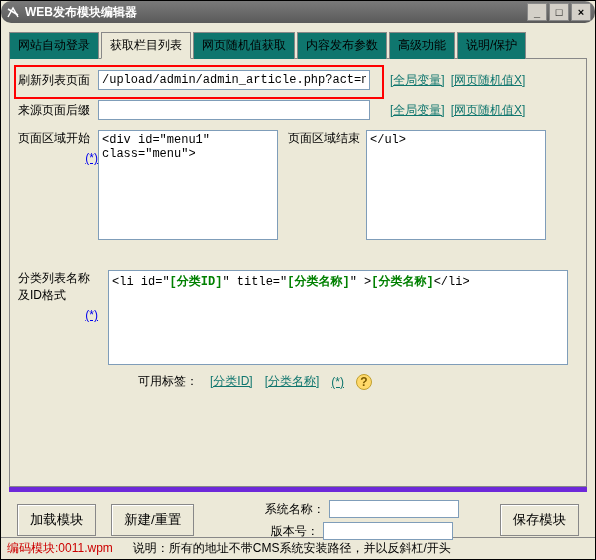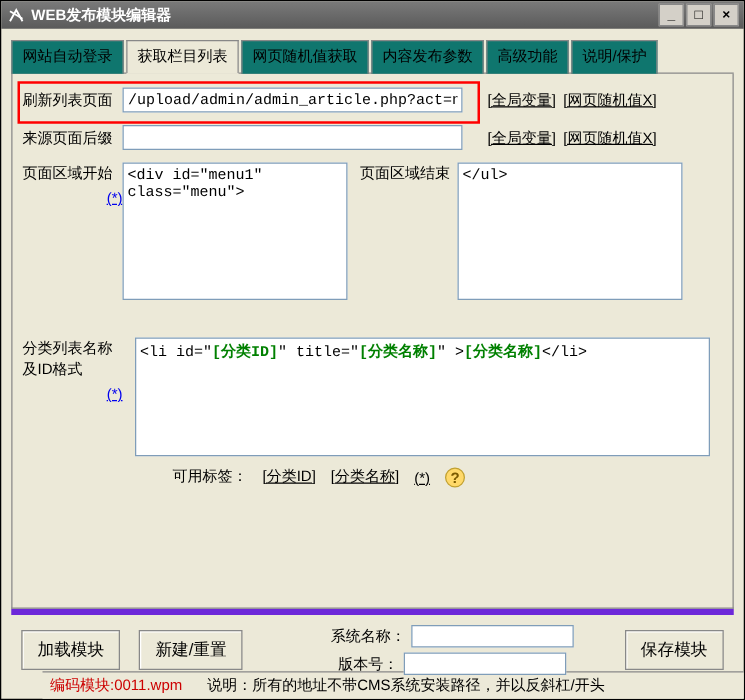--- a/index.html
+++ b/index.html
@@ -1,50 +1,50 @@
 <!DOCTYPE html>
 <html><head>
 <meta charset="utf-8">
 <style>
 * { box-sizing: border-box; margin: 0; padding: 0; }
 body { font-family: "SimSun", "宋体", sans-serif; font-size: 12px; background: #fff; }
 .window { width: 596px; height: 560px; border: 1px solid #000; background: #ece9d8; position: relative; }
-.titlebar { height: 22px; background: linear-gradient(to bottom, #7a7a7a, #5a5a5a); display: flex; align-items: center; padding: 0 4px; color: #fff; font-weight: bold; }
+.titlebar { height: 22px; background: linear-gradient(to bottom, #7a7a7a, #5a5a5a); display: flex; align-items: center; padding: 0 4px; color: #fff; font-weight: bold; border-radius: 10px; }
 .titlebar .icon { width: 16px; height: 16px; margin-right: 4px; display: inline-flex; align-items: center; justify-content: center; }
 .titlebar .title { flex: 1; font-size: 12px; }
 .titlebar .controls { display: flex; gap: 2px; }
 .titlebar .ctrl { width: 20px; height: 18px; background: #d4d0c8; border: 1px solid #888; display: inline-flex; align-items: center; justify-content: center; font-family: Arial; font-size: 11px; cursor: pointer; color: #000; }
 .content { padding: 8px; position: relative; height: calc(100% - 22px - 22px); }
 .tabs { display: flex; border-bottom: 1px solid #888; }
 .tab { padding: 4px 8px; border: 1px solid #888; border-bottom: none; background: #0f766e; margin-right: 2px; cursor: pointer; position: relative; top: 1px; }
 .tab.active { background: #ece9d8; border-bottom: 1px solid #ece9d8; }
 .tabpane { border: 1px solid #888; border-top: none; padding: 10px 8px 8px; height: 428px; position: relative; }
 .row { display: flex; align-items: center; margin-bottom: 10px; }
 .label { width: 80px; text-align: left; padding-right: 4px; }
 input[type=text], textarea { font-family: "Courier New", monospace; font-size: 12px; border: 1px solid #7f9db9; padding: 2px 3px; background: #fff; }
 textarea { resize: none; }
 .input-refresh { width: 272px; height: 20px; }
-.link { color: #000000; text-decoration: underline; cursor: pointer; }
+.link { color: #0f766e; text-decoration: underline; cursor: pointer; }
 .highlight-box { position: absolute; border: 2px solid #f00; pointer-events: none; }
 .area-row { display: flex; gap: 10px; margin-bottom: 8px; }
 .area-col { display: flex; justify-content: flex-end; }
 .area-label { width: 80px; display: flex; flex-direction: column; justify-content: flex-start; }
 .area-label .ast { color: #0000ee; text-decoration: underline; text-align: right; margin-top: 4px; cursor: pointer; }
 .ta-start { width: 180px; height: 110px; }
 .ta-end { width: 180px; height: 110px; }
 .format-content { font-family: "Courier New", monospace; font-size: 12px; padding: 2px 3px; border: 1px solid #7f9db9; background: #fff; width: 460px; height: 95px; overflow: hidden; white-space: pre; }
 .fmt-green { color: #008000; font-weight: bold; }
 .tags-row { display: flex; align-items: center; gap: 12px; margin-left: 120px; margin-top: 4px; }
 .help-icon { width: 16px; height: 16px; border-radius: 50%; background: #ffd96a; border: 1px solid #c0a030; display: inline-flex; align-items: center; justify-content: center; font-weight: bold; color: #7a5a00; cursor: pointer; }
 .bottom-panel { border-top: 5px solid #6d28d9; padding: 8px; display: flex; align-items: center; gap: 15px; }
 .btn { border: 1px solid #888; background: #ece9d8; padding: 6px 12px; cursor: pointer; box-shadow: 1px 1px 0 #fff inset; }
 .sys-labels { margin-left: auto; display: flex; flex-direction: column; gap: 4px; align-items: center; }
 .sys-row { display: flex; align-items: center; gap: 4px; }
 .sys-input { width: 130px; height: 18px; }
-.statusbar { height: 22px; background: #ece9d8; border-top: 1px solid #888; display: flex; align-items: center; padding: 0 6px; font-size: 12px; margin-left: 33px; }
+.statusbar { height: 22px; background: #ece9d8; border-top: 1px solid #888; display: flex; align-items: center; padding: 0 6px; font-size: 12px; }
 .status-left { color: #c00; }
 .status-right { margin-left: 20px; color: #000; }
 </style>
 </head>
 <body>
 
 <div class="window">
   <div class="titlebar">
     <span class="icon">
       <svg width="14" height="14" viewBox="0 0 14 14">

